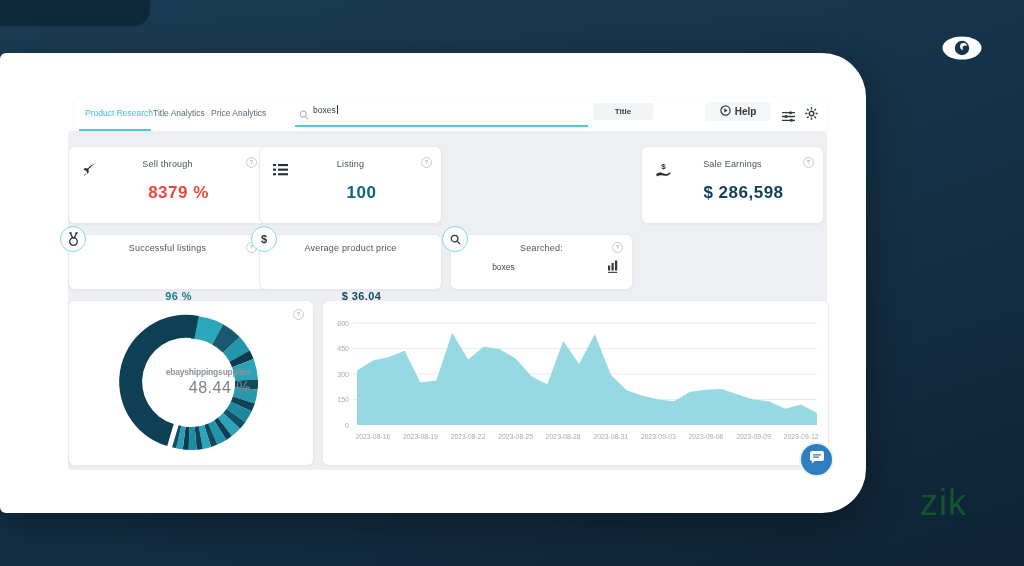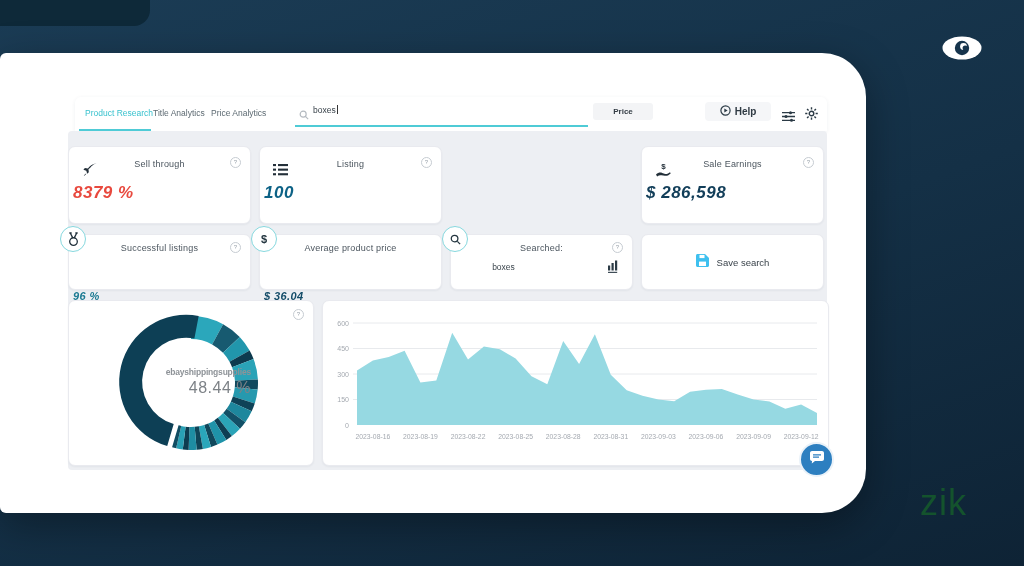--- a/index.html
+++ b/index.html
@@ -32,24 +32,24 @@
   .btn-help{left:630px;top:5px;width:66px;height:19px;background:#f5f6f8;border-radius:4px;
     display:flex;align-items:center;justify-content:center;gap:4px;font-size:10px;font-weight:bold;color:#2f3a43;cursor:pointer;}
   .icon-filter{left:707px;top:11px;cursor:pointer;}
   .icon-gear{left:730px;top:9px;cursor:pointer;}
   
   .dashboard{left:68px;top:78px;width:759px;height:339px;background:#edeff3;border-radius:4px;}
   .card{position:absolute;background:#fff;border:1px solid #e9eaef;border-radius:7px;
     box-shadow:0 1px 2px rgba(20,40,60,.05);}
   .stat1{top:15px;width:181px;height:76px;}
   .stat2{top:103px;width:181px;height:54px;}
-  .c0{left:0;} .c1{left:191px;} .c2{left:382px;} .c3{left:573px;}
+  .c0{left:0;padding-left:16px;} .c1{left:191px;} .c2{left:382px;} .c3{left:573px;}
   .stat-title{left:0;top:12px;width:100%;text-align:center;font-size:9px;color:#4b555e;letter-spacing:.2px;}
   .stat2 .stat-title{top:8px;}
-  .stat-value{left:4px;top:36px;width:100%;font-size:17px;font-weight:bold;letter-spacing:.5px;font-style:italic;}
+  .stat-value{left:11px;top:36px;width:100%;text-align:center;font-size:17px;font-weight:bold;letter-spacing:.5px;}
   .stat2 .stat-value{top:27px;font-size:11px;letter-spacing:.4px;margin-top:28px;}
   .stat-icon{left:13px;top:15px;}
   .q{position:absolute;right:9px;top:10px;width:9px;height:9px;border:1px solid #c6ccd2;border-radius:50%;
     font-size:6px;color:#9aa3ab;text-align:center;line-height:9px;cursor:pointer;}
   .stat2 .q{top:7px;}
   .badge{position:absolute;left:-9px;top:-9px;width:24px;height:24px;background:#fff;border:1.5px solid #86d8de;
     border-radius:50%;display:flex;align-items:center;justify-content:center;}
   .badge .dollar{font-size:11px;font-weight:bold;color:#243640;}
   .searched-term{left:0;top:27px;width:58%;text-align:center;font-size:8.5px;color:#3a444c;}
   .chart-link{right:13px;top:24px;cursor:pointer;}
@@ -94,21 +94,21 @@
       <svg width="10" height="10" viewBox="0 0 12 12">
           <g fill="none" stroke="#b4bac0" stroke-width="1.4">
             <circle cx="5" cy="5" r="3.6"></circle>
             <path d="M8 8l3 3"></path>
           </g>
         </svg>
     </span>
     <span class="abs search-text"><span>boxes</span><span class="caret"></span></span>
     <div class="abs search-underline"></div>
 
-    <div class="abs btn-search">Price</div>
+    <div class="abs btn-search">Title</div>
 
     <div class="abs btn-help">
       <span>
         <svg width="11" height="11" viewBox="0 0 11 11">
             <circle cx="5.5" cy="5.5" r="4.6" fill="none" stroke="#2b3a45" stroke-width="1.2"></circle>
             <path d="M4.3 3.4l3.3 2.1-3.3 2.1z" fill="#2b3a45"></path>
           </svg>
       </span>
       <span>Help</span>
     </div>
@@ -222,32 +222,20 @@
             <g fill="#2b3a45">
               <rect x="0.5" y="5.5" width="2.2" height="5"></rect>
               <rect x="4" y="3" width="2.2" height="7.5"></rect>
               <rect x="7.5" y="0.5" width="2.2" height="10"></rect>
               <rect x="0.5" y="11.8" width="9.2" height="1.1"></rect>
             </g>
           </svg>
       </span>
     </div>
 
-    <div class="card stat2 c3">
-      <div class="save-card-inner">
-        <span>
-          <svg width="13" height="13" viewBox="0 0 13 13">
-              <path d="M0 1.5C0 .7.7 0 1.5 0H9l4 4v7.5c0 .8-.7 1.5-1.5 1.5h-10C.7 13 0 12.3 0 11.5z" fill="#3ec0ef"></path>
-              <rect x="3" y="7.6" width="7" height="4.4" fill="#ffffff"></rect>
-              <rect x="3.5" y="0.9" width="5" height="3.2" fill="#ffffff"></rect>
-            </svg>
-        </span>
-        <span class="save-label">Save search</span>
-      </div>
-    </div>
 
     <div class="card donut-card">
       <span class="q" style="top:8px;">?</span>
       <svg id="donut-svg" width="244" height="164" viewBox="0 0 244 164">
           <path d="M122.00 15.00A67 67 0 0 1 154.13 23.21L143.10 43.39A44 44 0 0 0 122.00 38.00Z" fill="#2ba7bb"></path>
           <path d="M154.13 23.21A67 67 0 0 1 170.73 36.01L154.00 51.80A44 44 0 0 0 143.10 43.39Z" fill="#175a70"></path>
           <path d="M170.73 36.01A67 67 0 0 1 180.63 49.58L160.50 60.71A44 44 0 0 0 154.00 51.80Z" fill="#2196ac"></path>
           <path d="M180.63 49.58A67 67 0 0 1 184.54 57.96L163.07 66.21A44 44 0 0 0 160.50 60.71Z" fill="#0d3a4e"></path>
           <path d="M184.54 57.96A67 67 0 0 1 188.91 78.47L165.94 79.68A44 44 0 0 0 163.07 66.21Z" fill="#2aa3b7"></path>
           <path d="M188.91 78.47A67 67 0 0 1 188.68 88.56L165.79 86.31A44 44 0 0 0 165.94 79.68Z" fill="#114a5f"></path>

